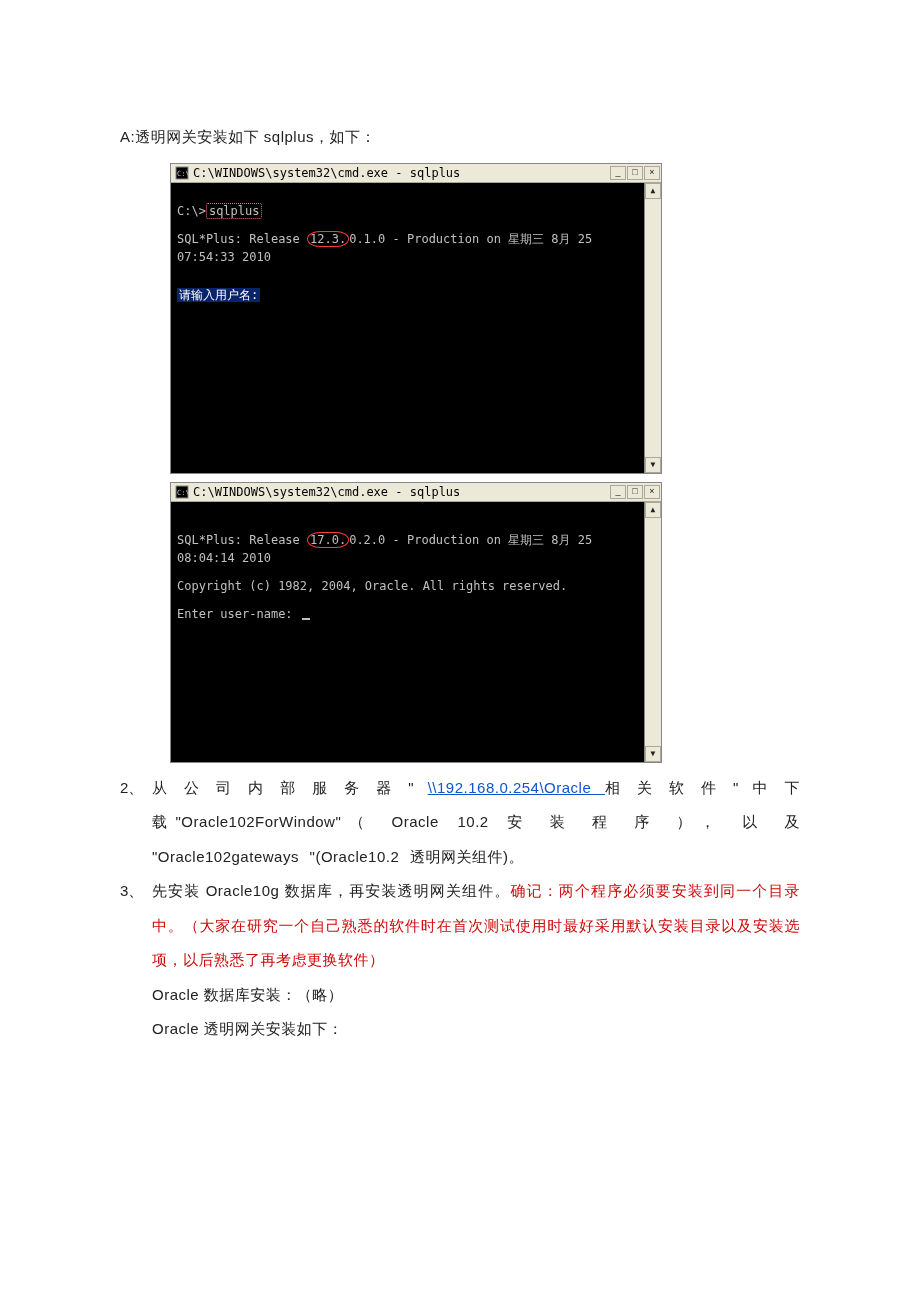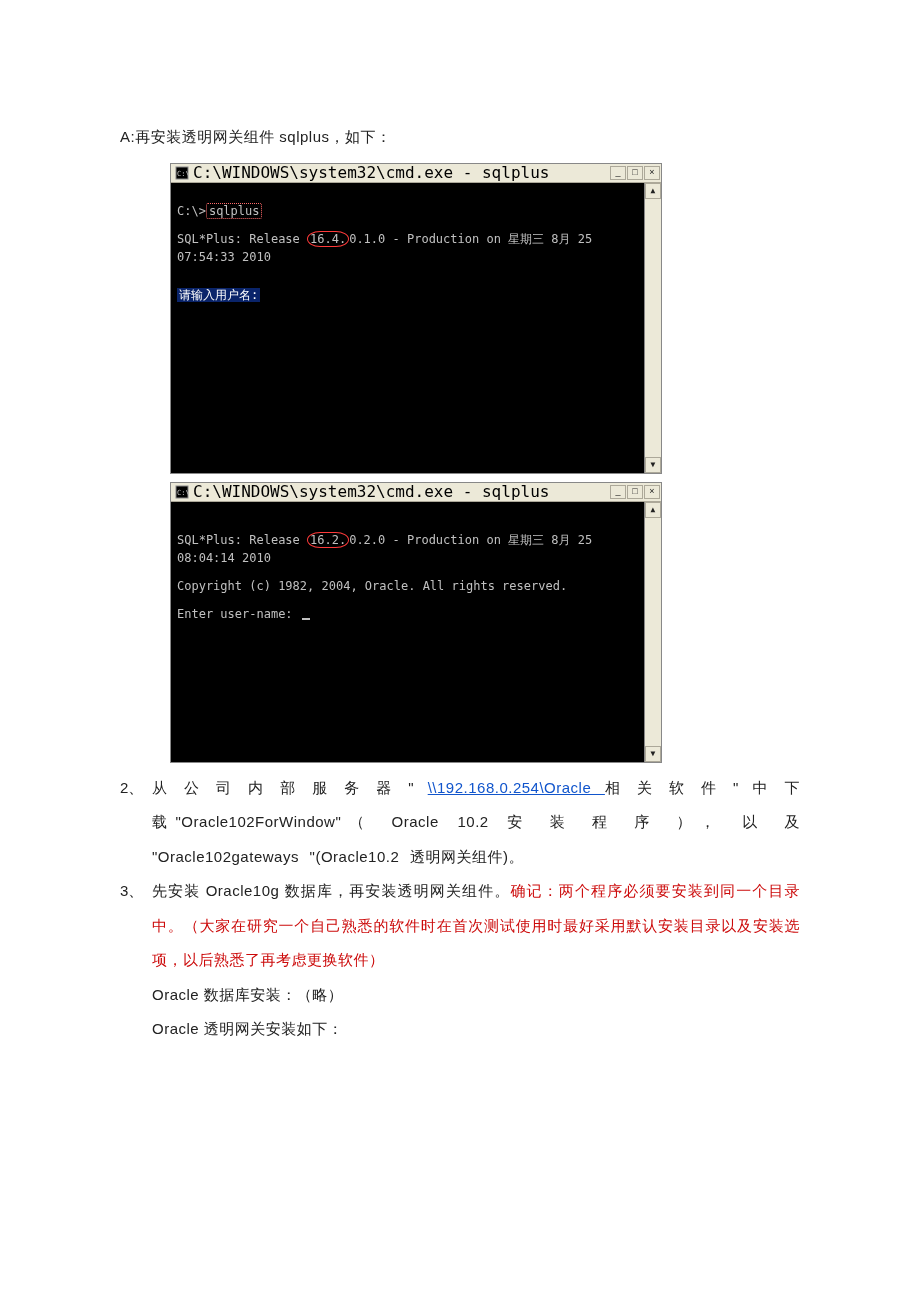--- a/index.html
+++ b/index.html
@@ -42,21 +42,21 @@
     width: 14px;
     height: 14px;
     margin: 0 4px;
     display: inline-flex;
     align-items: center;
     justify-content: center;
   }
   .titlebar-text {
     color: #000;
     font-family: "SimSun","MS Gothic",monospace;
-    font-size: 16px;
+    font-size: 12px;
     flex: 1;
     white-space: nowrap;
   }
   .win-controls {
     display: flex;
     gap: 1px;
     margin-right: 1px;
   }
   .win-btn {
     width: 16px;
@@ -143,21 +143,21 @@
   }
   .cursor {
     display:inline-block;width:8px;height:2px;background:#c0c0c0;vertical-align:-2px;margin-left:2px;
   }
 </style>
 </head>
 <body>
 
 <div class="page">
 
-  <div class="para">A:再安装透明网关组件 sqlplus，如下：</div>
+  <div class="para">A:透明网关安装如下 sqlplus，如下：</div>
 
   <div class="terminal-block">
     <div class="titlebar">
       <span class="titlebar-icon">
         <svg width="14" height="14">
             <rect x="1" y="1" width="12" height="12" fill="#000" stroke="#888"></rect>
             <text x="2" y="10" font-size="7" fill="#c0c0c0">C:\</text>
           </svg>
       </span>
       <span class="titlebar-text">C:\WINDOWS\system32\cmd.exe - sqlplus</span>
@@ -173,21 +173,21 @@
           </div>
       </div>
     </div>
     <div class="term-body">
       <div class="term-content tall">
         <div class="prompt-line">
           <span>C:\&gt;</span><span class="dotted-box">sqlplus</span>
         </div>
         <div style="height:10px"></div>
         <div>
-          <span>SQL*Plus: Release </span><span class="circle-highlight">16.4.</span><span>0.1.0 - Production on 星期三 8月 25 07:54:33 2010</span>
+          <span>SQL*Plus: Release </span><span class="circle-highlight">12.3.</span><span>0.1.0 - Production on 星期三 8月 25 07:54:33 2010</span>
         </div>
         <div style="height:10px"></div>
         <div style="height:10px"></div>
         <div><span class="highlight-bg">请输入用户名:</span></div>
       </div>
       <div class="scrollbar">
         <div class="sb-btn">
             <span>▲</span>
           </div>
         <div class="sb-track"></div>
@@ -217,21 +217,21 @@
           </div>
         <div class="win-btn">
             <span>×</span>
           </div>
       </div>
     </div>
     <div class="term-body">
       <div class="term-content">
         <div style="height:10px"></div>
         <div>
-          <span>SQL*Plus: Release </span><span class="circle-highlight">16.2.</span><span>0.2.0 - Production on 星期三 8月 25 08:04:14 2010</span>
+          <span>SQL*Plus: Release </span><span class="circle-highlight">17.0.</span><span>0.2.0 - Production on 星期三 8月 25 08:04:14 2010</span>
         </div>
         <div style="height:10px"></div>
         <div>Copyright (c) 1982, 2004, Oracle.  All rights reserved.</div>
         <div style="height:10px"></div>
         <div><span>Enter user-name: </span><span class="cursor"></span></div>
       </div>
       <div class="scrollbar">
         <div class="sb-btn">
             <span>▲</span>
           </div>

